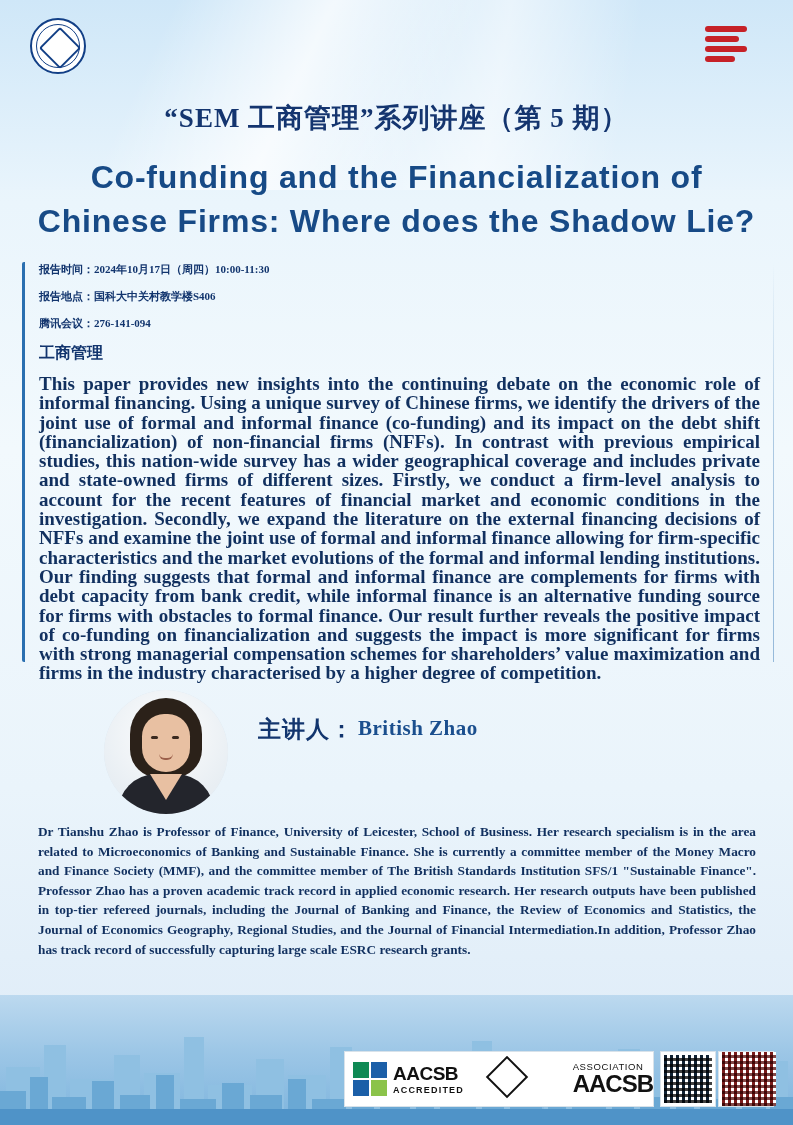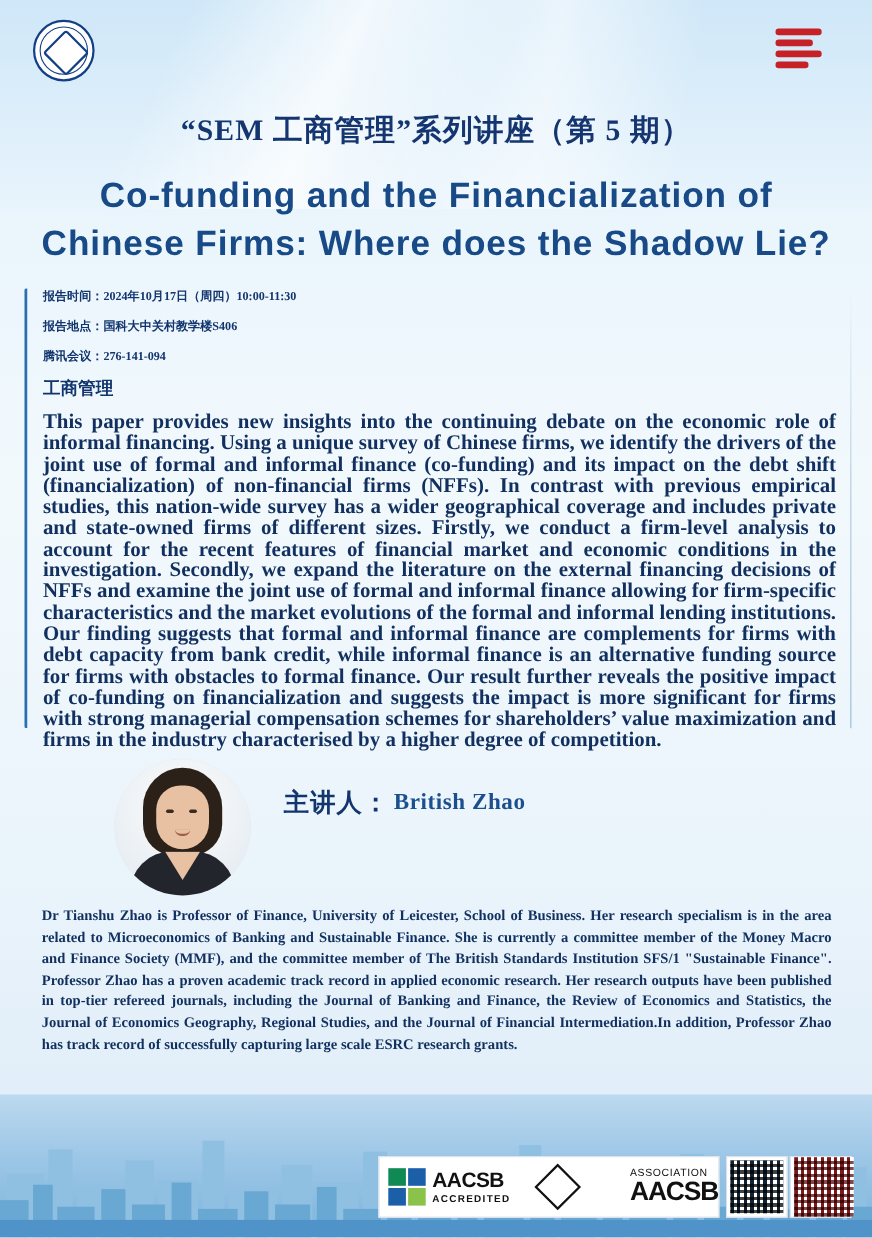--- a/index.html
+++ b/index.html
@@ -184,21 +184,21 @@
   .aacsb { display:flex; align-items:center; padding-left:8px; width:150px; }
   .aacsb-mark { width:34px; height:34px; position:relative; flex:0 0 auto; }
   .aacsb-mark i { position:absolute; display:block; }
   .aacsb-mark i:nth-child(1){ left:0; top:0; width:16px; height:16px; background:#0f8a55; }
   .aacsb-mark i:nth-child(2){ left:18px; top:0; width:16px; height:16px; background:#1b5fa8; }
   .aacsb-mark i:nth-child(3){ left:0; top:18px; width:16px; height:16px; background:#1b5fa8; }
   .aacsb-mark i:nth-child(4){ left:18px; top:18px; width:16px; height:16px; background:#8bc34a; }
   .aacsb-txt { margin-left:6px; }
   .aacsb-txt .t1 { font-family:"Liberation Sans", sans-serif; font-weight:700; font-size:19px; color:#111; letter-spacing:-.5px; line-height:1; }
   .aacsb-txt .t2 { font-family:"Liberation Sans", sans-serif; font-weight:700; font-size:9px; color:#111; letter-spacing:1.2px; margin-top:2px; }
-  .amba { display:flex; align-items:center; padding-left:4px;gap:45px; }
+  .amba { display:flex; padding-left:4px;gap:45px; }
   .amba-dia { width:30px; height:30px; border:2px solid #111; transform:rotate(45deg); margin-right:6px; }
   .amba-txt .t1 { font-family:"Liberation Sans", sans-serif; font-size:9.5px; color:#111; letter-spacing:.6px; line-height:1; }
   .amba-txt .t2 { font-family:"Liberation Sans", sans-serif; font-size:24px; font-weight:700; color:#111; line-height:1; letter-spacing:-1px; }
   .qr {
     position:absolute; bottom:18px; width:56px; height:56px; background:#fff;
     border:1px solid #d8e2ea; padding:3px;
   }
   .qr.one { left:660px; }
   .qr.two { left:718px; }
   .qr-grid { width:100%; height:100%; }

